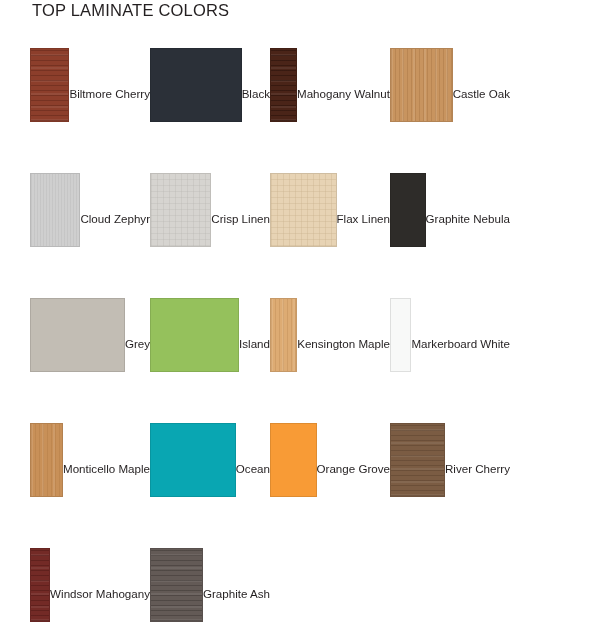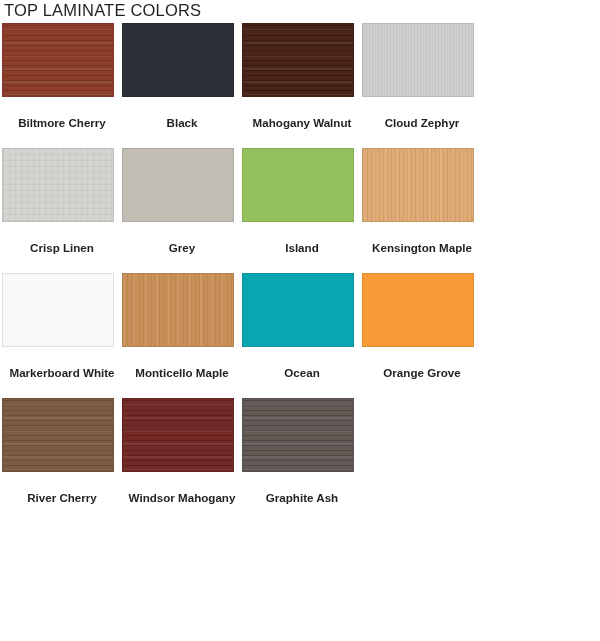--- a/index.html
+++ b/index.html
@@ -12,20 +12,21 @@
     height: 641px;
     font-family: "Liberation Sans", sans-serif;
     color: #231f20;
     overflow: hidden;
   }
   .page {
     position: relative;
     width: 600px;
     height: 641px;
     box-sizing: border-box;
+    padding-left: 28px;
   }
   .page-title {
     font-size: 16.5px;
     line-height: 18px;
     letter-spacing: 0.2px;
     color: #231f20;
     padding: 1px 0 2px 4px;
     font-weight: 400;
     white-space: nowrap;
   }
@@ -34,22 +35,22 @@
     flex-wrap: wrap;
     width: 600px;
     padding-left: 2px;
     box-sizing: border-box;
   }
   .swatch-cell {
     width: 120px;
     height: 125px;
     box-sizing: border-box;
     display: flex;
-    flex-direction: column;
-    font-weight: bold;
+    flex-direction: row;
+    align-items: center;
   }
   .swatch-chip {
     width: 112px;
     height: 74px;
     margin-top: 2px;
     position: relative;
     overflow: hidden;
     border: 1px solid rgba(0,0,0,0.10);
     box-sizing: border-box;
   }
@@ -86,30 +87,48 @@
         </div>
         <div class="swatch-label">Black</div>
       </div>
       <div class="swatch-cell">
         <div class="swatch-chip" style="background: rgb(74, 36, 24);">
           <div class="tex" style="background-image: repeating-linear-gradient(0deg, rgba(20, 6, 2, 0.35) 0px, rgba(20, 6, 2, 0.35) 1px, rgba(255, 255, 255, 0) 1px, rgba(255, 255, 255, 0) 5px), repeating-linear-gradient(0deg, rgba(255, 255, 255, 0.07) 0px, rgba(255, 255, 255, 0.07) 2px, rgba(255, 255, 255, 0) 2px, rgba(255, 255, 255, 0) 13px);"></div>
         </div>
         <div class="swatch-label">Mahogany Walnut</div>
       </div>
       <div class="swatch-cell">
+        <div class="swatch-chip" style="background: rgb(200, 148, 95);">
+          <div class="tex" style="background-image: repeating-linear-gradient(90deg, rgba(120, 70, 25, 0.18) 0px, rgba(120, 70, 25, 0.18) 1px, rgba(255, 255, 255, 0) 1px, rgba(255, 255, 255, 0) 4px), repeating-linear-gradient(90deg, rgba(255, 255, 255, 0.1) 0px, rgba(255, 255, 255, 0.1) 2px, rgba(255, 255, 255, 0) 2px, rgba(255, 255, 255, 0) 11px);"></div>
+        </div>
+        <div class="swatch-label">Castle Oak</div>
+      </div>
+      <div class="swatch-cell">
         <div class="swatch-chip" style="background: rgb(207, 207, 207);">
           <div class="tex" style="background-image: repeating-linear-gradient(90deg, rgba(150, 150, 150, 0.16) 0px, rgba(150, 150, 150, 0.16) 1px, rgba(255, 255, 255, 0) 1px, rgba(255, 255, 255, 0) 3px);"></div>
         </div>
         <div class="swatch-label">Cloud Zephyr</div>
       </div>
       <div class="swatch-cell">
         <div class="swatch-chip" style="background: rgb(214, 212, 208);">
           <div class="tex" style="background-image: repeating-linear-gradient(90deg, rgba(170, 168, 162, 0.22) 0px, rgba(170, 168, 162, 0.22) 1px, rgba(255, 255, 255, 0) 1px, rgba(255, 255, 255, 0) 6px), repeating-linear-gradient(0deg, rgba(170, 168, 162, 0.22) 0px, rgba(170, 168, 162, 0.22) 1px, rgba(255, 255, 255, 0) 1px, rgba(255, 255, 255, 0) 6px);"></div>
         </div>
         <div class="swatch-label">Crisp Linen</div>
+      </div>
+      <div class="swatch-cell">
+        <div class="swatch-chip" style="background: rgb(231, 211, 180);">
+          <div class="tex" style="background-image: repeating-linear-gradient(90deg, rgba(200, 176, 140, 0.35) 0px, rgba(200, 176, 140, 0.35) 1px, rgba(255, 255, 255, 0) 1px, rgba(255, 255, 255, 0) 6px), repeating-linear-gradient(0deg, rgba(200, 176, 140, 0.35) 0px, rgba(200, 176, 140, 0.35) 1px, rgba(255, 255, 255, 0) 1px, rgba(255, 255, 255, 0) 6px);"></div>
+        </div>
+        <div class="swatch-label">Flax Linen</div>
+      </div>
+      <div class="swatch-cell">
+        <div class="swatch-chip" style="background: rgb(46, 44, 41);">
+          <div class="tex" style="background-image: none;"></div>
+        </div>
+        <div class="swatch-label">Graphite Nebula</div>
       </div>
       <div class="swatch-cell">
         <div class="swatch-chip" style="background: rgb(194, 189, 180);">
           <div class="tex" style="background-image: none;"></div>
         </div>
         <div class="swatch-label">Grey</div>
       </div>
       <div class="swatch-cell">
         <div class="swatch-chip" style="background: rgb(149, 193, 92);">
           <div class="tex" style="background-image: none;"></div>

